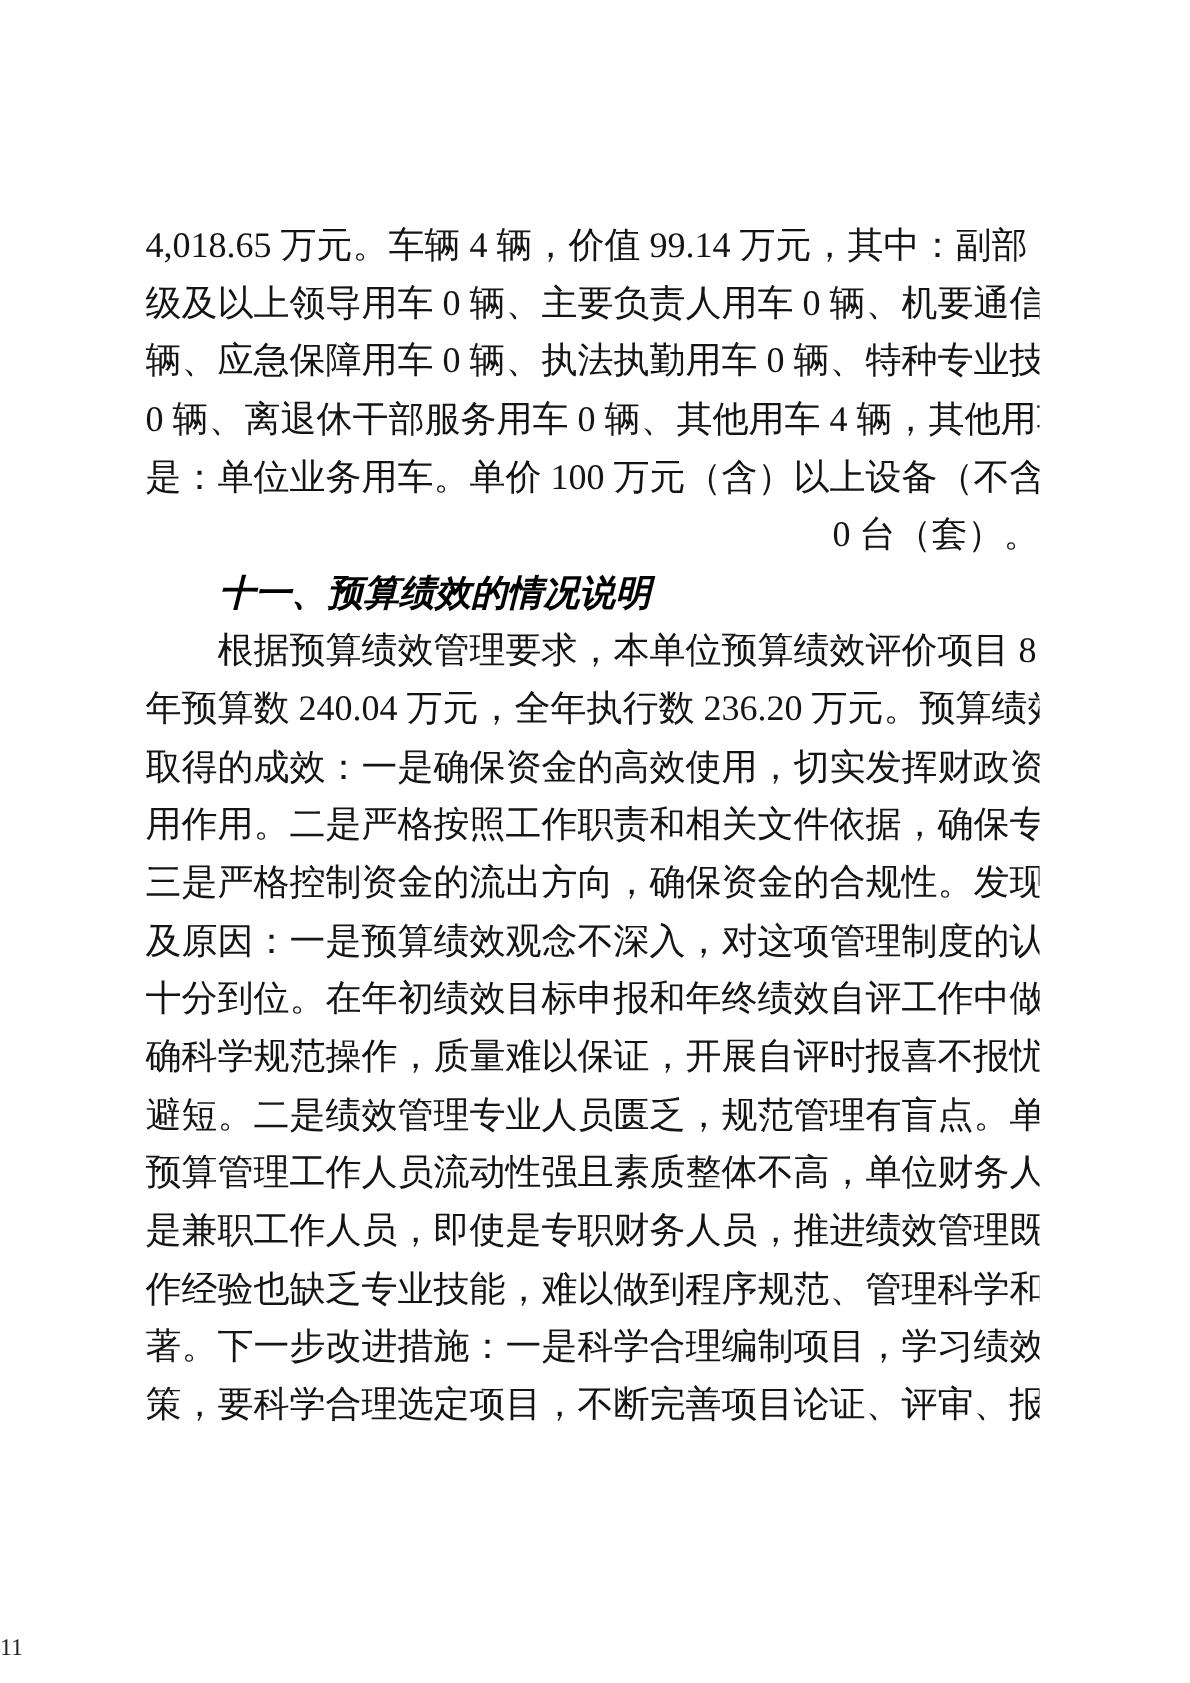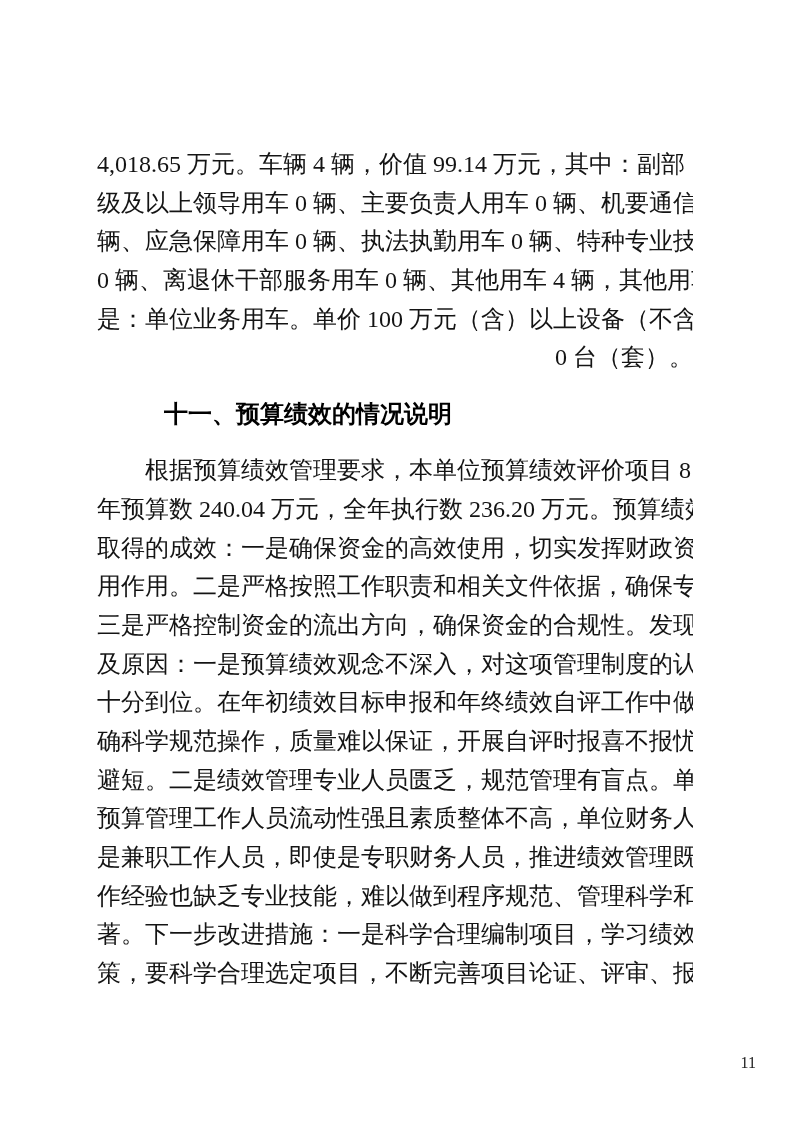--- a/index.html
+++ b/index.html
@@ -33,36 +33,37 @@
     overflow: hidden;
   }
   .line.plain {
     text-align: right;
     text-align-last: auto;
   }
   .line.indent {
     text-indent: 48px;
   }
   .heading {
-    margin: 18px;
+    margin: 0;
     height: 38.65px;
     line-height: 38.65px;
     font-size: 24px;
     font-weight: bold;
     text-indent: 49px;
     font-family: "Liberation Sans", "DejaVu Sans", sans-serif;
     color: #000000;
     white-space: nowrap;
+    font-style: italic;
   }
   .page-number {
     position: absolute;
-    top: 1052px;
+    top: 1088px;
     left: 0;
     width: 756px;
-    text-align: right;
+    text-align: left;
     font-size: 16px;
     line-height: 22px;
     font-family: "Liberation Serif", "DejaVu Serif", serif;
     color: #222222;
   }
 </style>
 </head>
 <body>
 
 <div class="doc-page">

